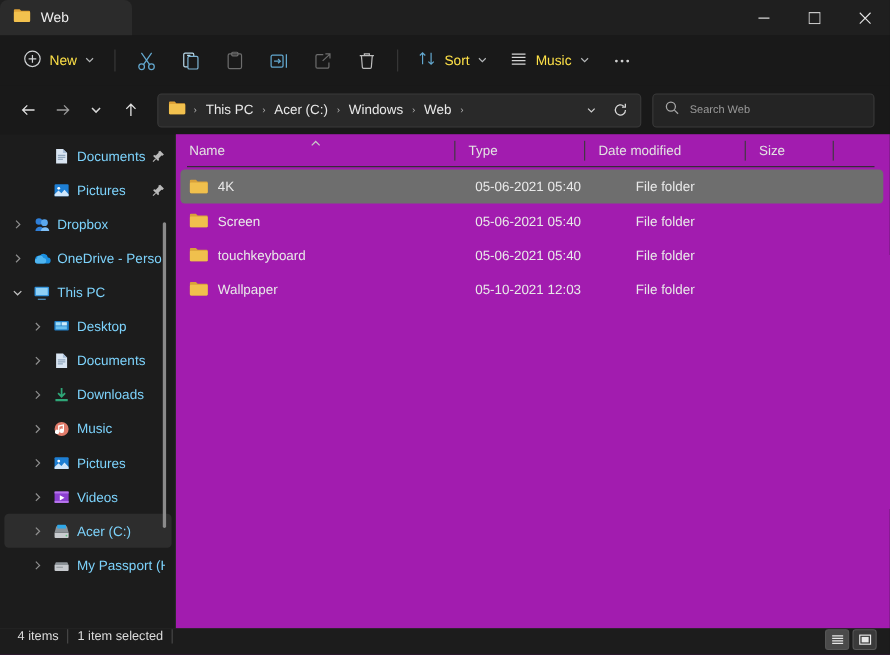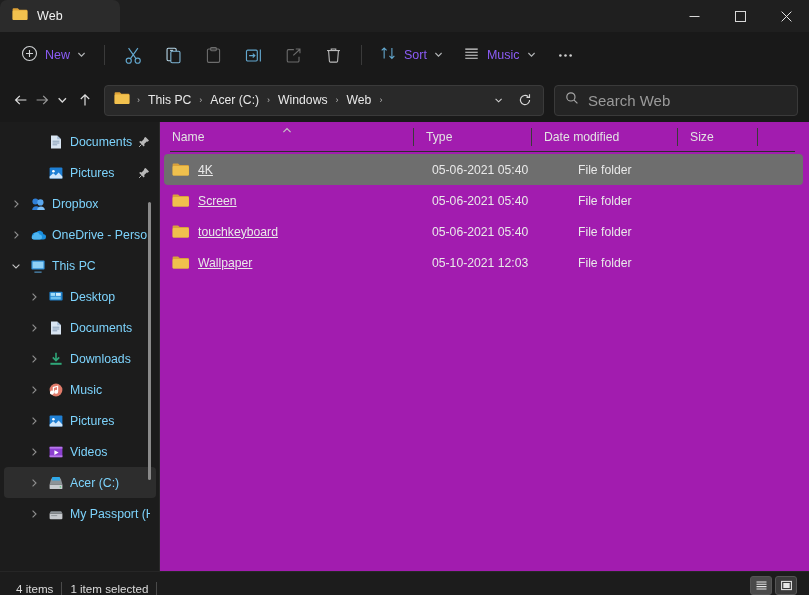--- a/index.html
+++ b/index.html
@@ -29,21 +29,21 @@
   .wc { width:46px; height:32px; display:flex; align-items:center; justify-content:center; }
   .wc svg { display:block; }
 
   
   .toolbar {
     height:46px; flex:0 0 46px; display:flex; align-items:center;
     padding:0 12px; gap:2px; background:#191919;
   }
   .tb-btn {
     height:32px; display:flex; align-items:center; gap:7px;
-    padding:0 9px; border-radius:4px; font-size:12.5px; color:#8b5cf6;
+    padding:0 9px; border-radius:4px; font-size:12.5px; color:#fde047;
     white-space:nowrap;
   }
   .tb-icon { height:32px; width:38px; display:flex; align-items:center; justify-content:center; border-radius:4px; }
   .tb-sep { width:1px; height:20px; background:#3a3a3a; margin:0 7px; }
   .chev { opacity:.85; }
 
   
   .navbar { height:44px; flex:0 0 44px; display:flex; align-items:center; padding:0 11px; gap:1px; }
   .nav-btn { width:30px; height:30px; display:flex; align-items:center; justify-content:center; border-radius:4px; }
   .addressbar {
@@ -56,21 +56,21 @@
   .crumb-sep { color:#b8b8b8; font-size:9px; padding:0 2px; user-select:none; }
   .ab-right { display:flex; align-items:center; gap:2px; }
   .ab-btn { width:24px; height:24px; display:flex; align-items:center; justify-content:center; border-radius:3px; }
   .searchbox {
     flex:0 0 202px; height:31px; margin-left:9px;
     background:#242424; border:1px solid #3a3a3a; border-radius:4px;
     display:flex; align-items:center; padding:0 10px; gap:9px;
   }
   .searchbox input {
     background:transparent; border:0; outline:0; flex:1;
-    font-family:inherit; font-size:15px; color:#d8d8d8;
+    font-family:inherit; font-size:10px; color:#d8d8d8;
   }
   .searchbox input::placeholder { color:#9a9a9a; }
 
   
   .body { flex:1; display:flex; min-height:0; position:relative; }
 
   
   .sidebar {
     flex:0 0 160px; background:#1c1c1c; position:relative;
     overflow:hidden; padding-top:4px;
@@ -106,28 +106,28 @@
   .c-name { flex:0 0 254px; }
   .c-date { flex:0 0 146px; }
   .c-type { flex:0 0 118px; }
   .c-size { flex:0 0 80px; }
   .hdr-line { position:absolute; left:10px; right:14px; bottom:0; height:1px; background:#2d2d2d; }
 
   .rows { flex:1; padding-top:2px; }
   .row { height:31px; display:flex; align-items:center; margin:0 6px 0 4px; border-radius:4px; }
   .row.selected { background:#6e6e6e; }
   .cell { font-size:12.2px; color:#e9e9e9; padding-left:12px; display:flex; align-items:center; gap:9px; white-space:nowrap; overflow:hidden; }
-  .r-name { flex:0 0 256px; padding-left:8px;text-decoration:underline; }
+  .r-name { flex:0 0 256px; padding-left:8px; }
   .r-date { flex:0 0 146px; }
   .r-type { flex:0 0 118px; }
   .r-size { flex:0 0 80px; }
 
   
   .statusbar {
-    height:24px; flex:0 0 24px; display:flex; align-items:flex-end;
+    height:24px; flex:0 0 24px; display:flex; align-items:flex-start;
     padding:0 8px; gap:0; background:#1c1c1c; border-top:1px solid #262626;
   }
   .st-text { font-size:11.6px; color:#dcdcdc; padding:0 8px; }
   .st-sep { width:1px; height:13px; background:#4a4a4a; }
   .st-right { margin-left:auto; display:flex; gap:3px; padding-right:4px; }
   .vt { width:22px; height:19px; display:flex; align-items:center; justify-content:center; border-radius:3px; background:#3a3a3a; border:1px solid #555; }
   .vt.active { background:#4a4a4a; }
 
   .folder-ico { flex:0 0 17px; }
 </style>

